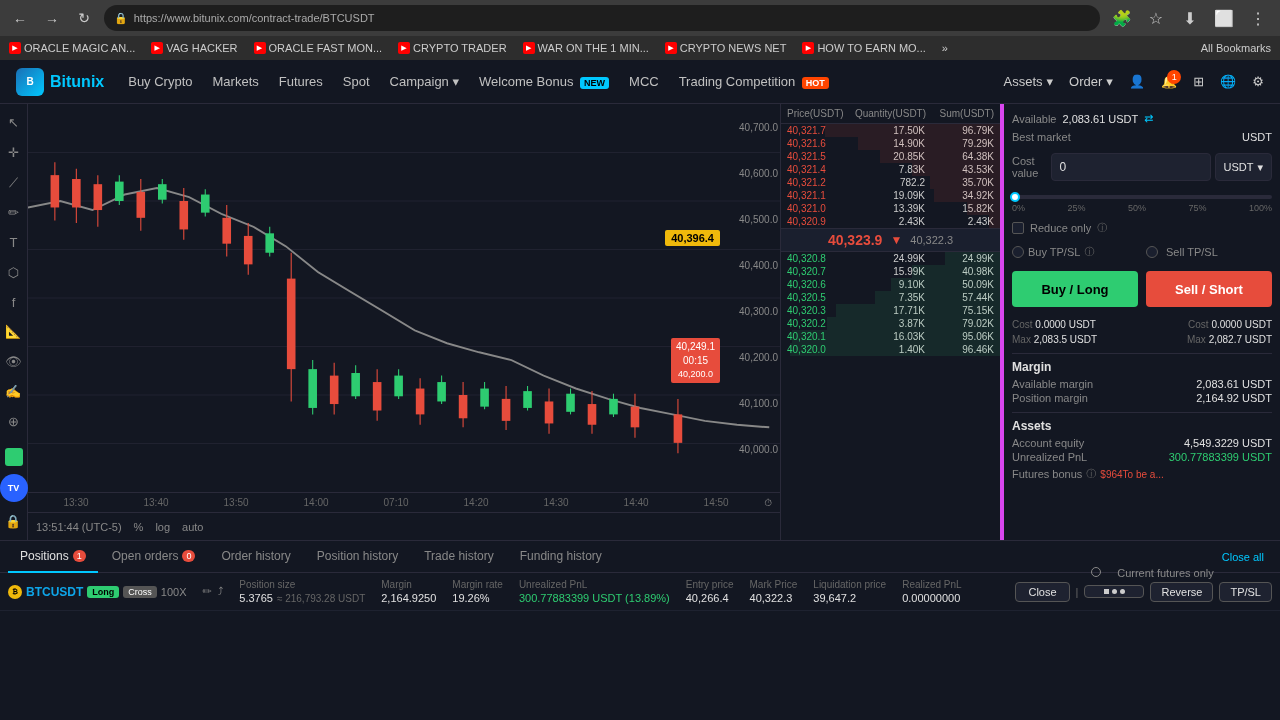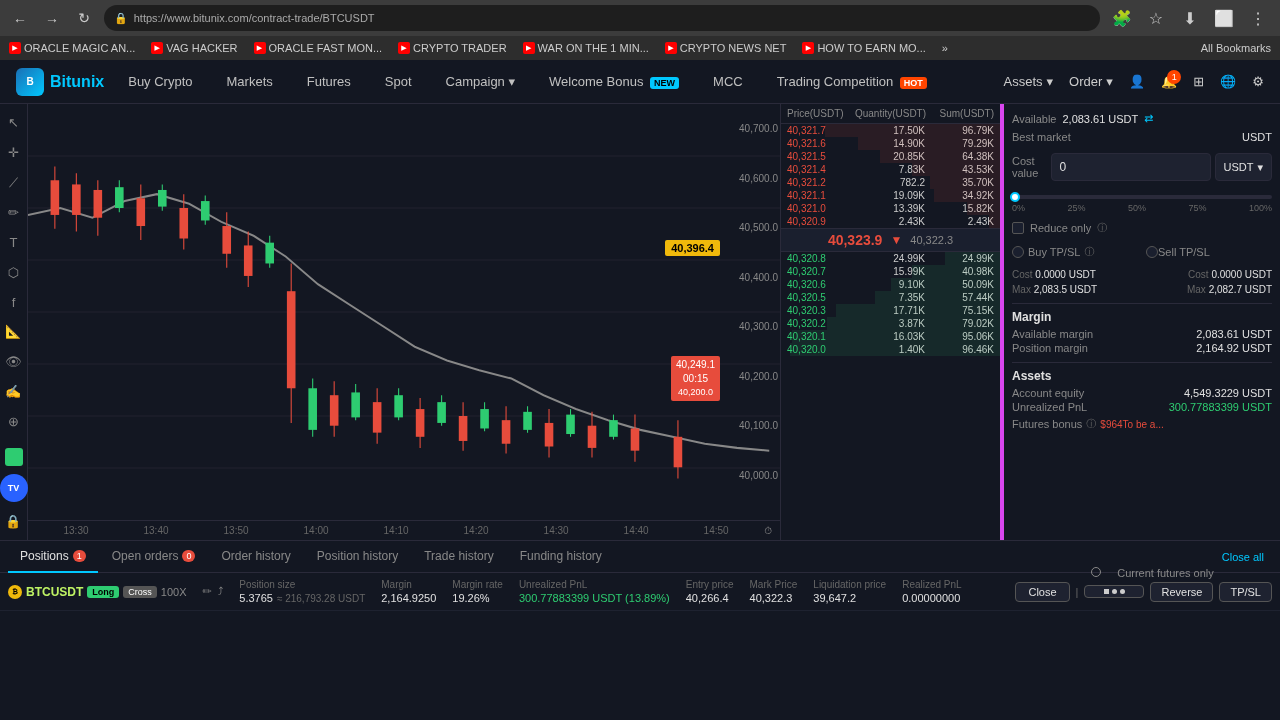--- a/index.html
+++ b/index.html
@@ -18,21 +18,21 @@
     .yt-icon { width: 12px; height: 12px; background: red; border-radius: 2px; display: inline-flex; align-items: center; justify-content: center; }
     .yt-icon::after { content: '▶'; color: white; font-size: 7px; }
 
     
     .app { height: 660px; display: flex; flex-direction: column; background: #0e1117; }
 
     
     .nav { height: 44px; background: #131722; display: flex; align-items: center; padding: 0 16px; gap: 24px; border-bottom: 1px solid #2a2a3a; }
     .nav-logo { color: #00c8ff; font-weight: 700; font-size: 16px; display: flex; align-items: center; gap: 6px; }
     .nav-logo-icon { width: 28px; height: 28px; background: linear-gradient(135deg, #1a6fb5, #00c8ff); border-radius: 6px; display: flex; align-items: center; justify-content: center; font-size: 10px; color: white; font-weight: 900; }
-    .nav-links { display: flex; align-items: center; gap: 34px; }
+    .nav-links { display: flex; align-items: center; gap: 20px; }
     .nav-link { color: #c0c0c0; cursor: pointer; font-size: 13px; white-space: nowrap; }
     .nav-badge { background: #00c8ff; color: #000; font-size: 9px; padding: 1px 4px; border-radius: 3px; font-weight: 700; margin-left: 3px; }
     .nav-badge.hot { background: #ff4500; color: #fff; }
     .nav-right { margin-left: auto; display: flex; align-items: center; gap: 16px; color: #ccc; font-size: 13px; }
     .nav-right-item { cursor: pointer; display: flex; align-items: center; gap: 4px; }
     .notif-badge { background: #ff4500; color: #fff; font-size: 9px; width: 14px; height: 14px; border-radius: 50%; display: flex; align-items: center; justify-content: center; position: absolute; top: -4px; right: -4px; }
 
     
     .main-content { flex: 1; display: flex; overflow: hidden; }
 
@@ -103,21 +103,21 @@
     .bonus-value { color: #e74c3c; font-size: 10px; }
 
     
     .bottom-panel { height: 180px; background: #131722; border-top: 1px solid #2a2a3a; display: flex; flex-direction: column; }
     .bottom-tabs { height: 32px; display: flex; align-items: center; border-bottom: 1px solid #2a2a3a; padding: 0 8px; gap: 2px; }
     .bottom-tab { padding: 0 12px; height: 32px; display: flex; align-items: center; color: #888; font-size: 12px; cursor: pointer; border-bottom: 2px solid transparent; white-space: nowrap; }
     .bottom-tab.active { color: #e0e0e0; border-bottom-color: #00c8ff; }
     .bottom-tab-badge { background: #e74c3c; color: #fff; font-size: 9px; padding: 1px 4px; border-radius: 8px; margin-left: 4px; }
     .bottom-content { flex: 1; overflow-y: auto; }
     .position-row { display: flex; align-items: center; padding: 6px 8px; gap: 16px; border-bottom: 1px solid #1e2230; font-size: 11px; }
-    .pos-symbol { font-weight: 600; color: #bef264; font-size: 12px; }
+    .pos-symbol { font-weight: 600; color: #0ea5e9; font-size: 12px; }
     .pos-long { background: #2ecc71; color: #000; font-size: 9px; padding: 1px 5px; border-radius: 3px; font-weight: 700; text-align: right; }
     .pos-cross { background: #555; color: #fff; font-size: 9px; padding: 1px 5px; border-radius: 3px; }
     .pos-leverage { color: #888; }
     .pos-detail { display: flex; flex-direction: column; gap: 2px; }
     .pos-label { color: #666; font-size: 10px; }
     .pos-value { color: #e0e0e0; }
     .pos-pnl { color: #2ecc71; font-weight: 500; }
     .pos-edit-icons { display: flex; gap: 6px; color: #888; cursor: pointer; }
     .close-all-btn { color: #00c8ff; cursor: pointer; font-size: 11px; }
     .bottom-tabs-right { margin-left: auto; display: flex; align-items: center; gap: 8px; padding-right: 8px; }
@@ -366,29 +366,41 @@
           </g>
         </svg>
       </div>
 
       <div class="chart-time-axis">
         <div class="time-labels">
           <span>13:30</span>
           <span>13:40</span>
           <span>13:50</span>
           <span>14:00</span>
-          <span>14:10</span>
+          <span>07:10</span>
           <span>14:20</span>
           <span>14:30</span>
           <span>14:40</span>
           <span>14:50</span>
         </div>
         <span style="color:#888; font-size:10px; margin-left:8px; cursor:pointer;">⏱</span>
       </div>
 
+      <div class="chart-bottom-bar">
+        <span>13:51:44 (UTC-5)</span>
+        <span style="color:#888;">
+          <span>%</span>
+        </span>
+        <span style="color:#888;">
+          <span>log</span>
+        </span>
+        <span style="color:#888;">
+          <span>auto</span>
+        </span>
+      </div>
     </div>
 
     <div class="order-book">
       <div class="order-book-header">
         <span>Price(USDT)</span>
         <span style="text-align:right;">Quantity(USDT)</span>
         <span style="text-align:right;">Sum(USDT)</span>
       </div>
 
       <div class="order-book-rows">
@@ -546,26 +558,30 @@
         <span>Reduce only</span>
         <span class="info-icon">ⓘ</span>
       </div>
 
       <div class="tp-sl-row">
         <div style="display:flex; align-items:center; gap:4px; flex:1;">
           <div class="radio"></div>
           <span>Buy TP/SL</span>
           <span class="info-icon">ⓘ</span>
         </div>
-        <div style="display:flex; align-items:center; gap:0; flex:1;">
+        <div style="display:flex; align-items:center; gap:8px; flex:1;">
           <div class="radio"></div>
           <span>Sell TP/SL</span>
         </div>
       </div>
 
+      <div class="action-btns">
+        <button class="btn-buy">Buy / Long</button>
+        <button class="btn-sell">Sell / Short</button>
+      </div>
 
       <div style="display:flex; justify-content:space-between;">
         <div class="cost-info">
           <div>
             <span>Cost</span>
             <span style="color:#e0e0e0;">0.0000 USDT</span>
           </div>
           <div>
             <span>Max</span>
             <span style="color:#e0e0e0;">2,083.5 USDT</span>

